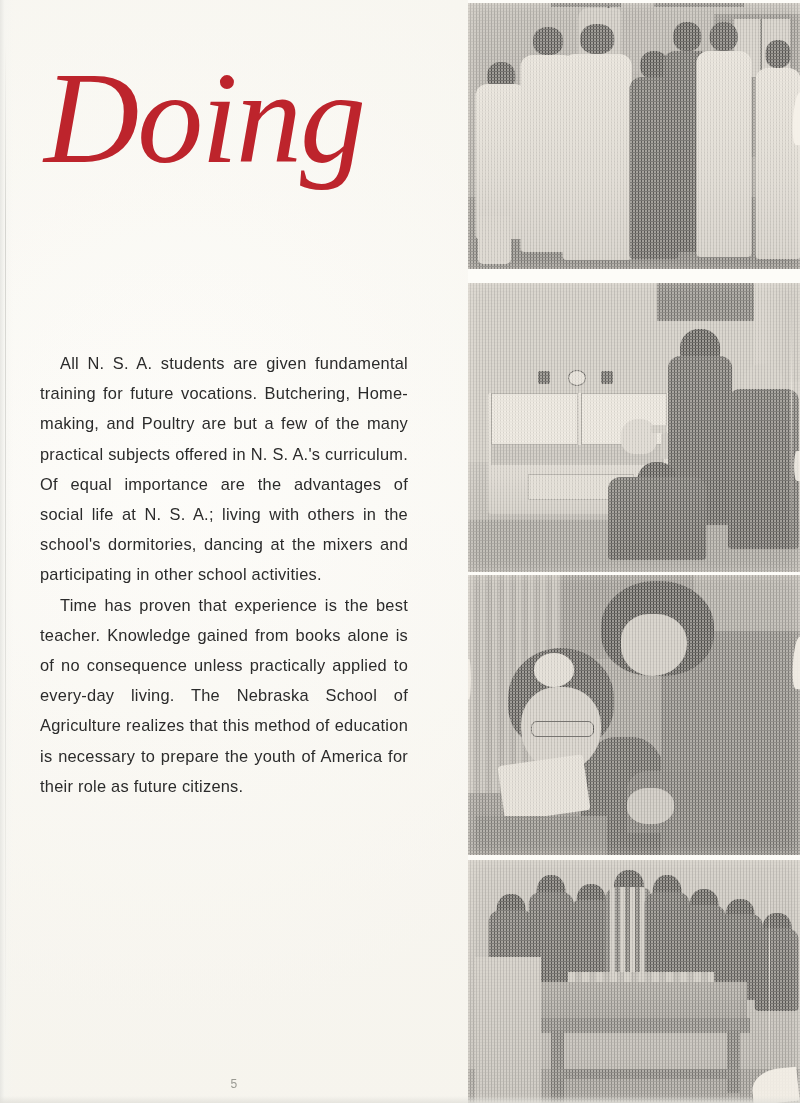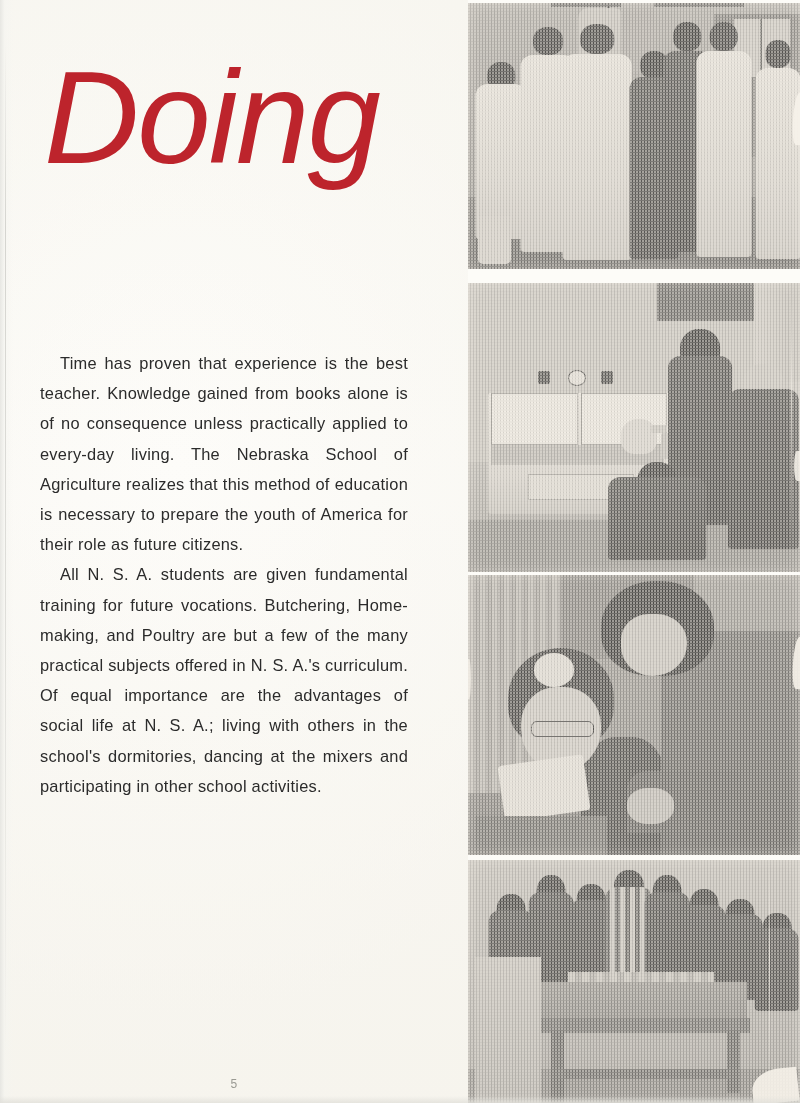--- a/index.html
+++ b/index.html
@@ -63,21 +63,21 @@
     height: 1103px;
   }
 
   .page-title {
     position: absolute;
     left: 44px;
     top: 28px;
     width: 400px;
     height: 190px;
     color: #bd242c;
-    font-family: Liberation Sans, sans-serif;
+    font-family: Liberation Serif, serif;
     font-style: italic;
     font-size: 132px;
     line-height: 180px;
     font-weight: 400;
     letter-spacing: -2px;
     white-space: nowrap;
     user-select: none;
   }
 
   .body-text {
@@ -261,22 +261,22 @@
 
 <div id="page">
 
   <div class="paper-tint"></div>
 
   <div class="text-column">
 
     <div class="page-title">Doing</div>
 
     <div class="body-text">
+      <p>All N. S. A. students are given fundamental training for future vocations. Butchering, Home-making, and Poultry are but a few of the many practical subjects offered in N. S. A.'s curriculum. Of equal importance are the advantages of social life at N. S. A.; living with others in the school's dormitories, dancing at the mixers and participating in other school activities.</p>
       <p>Time has proven that experience is the best teacher. Knowledge gained from books alone is of no consequence unless practically applied to every-day living. The Nebraska School of Agriculture realizes that this method of education is necessary to prepare the youth of America for their role as future citizens.</p>
-      <p>All N. S. A. students are given fundamental training for future vocations. Butchering, Home-making, and Poultry are but a few of the many practical subjects offered in N. S. A.'s curriculum. Of equal importance are the advantages of social life at N. S. A.; living with others in the school's dormitories, dancing at the mixers and participating in other school activities.</p>
     </div>
 
     <div class="page-number">5</div>
   </div>
 
   <div class="photo-column">
 
     <div class="photo photo-1">
       <div class="photo-inner">
         <div class="sh p1-bg"></div>

